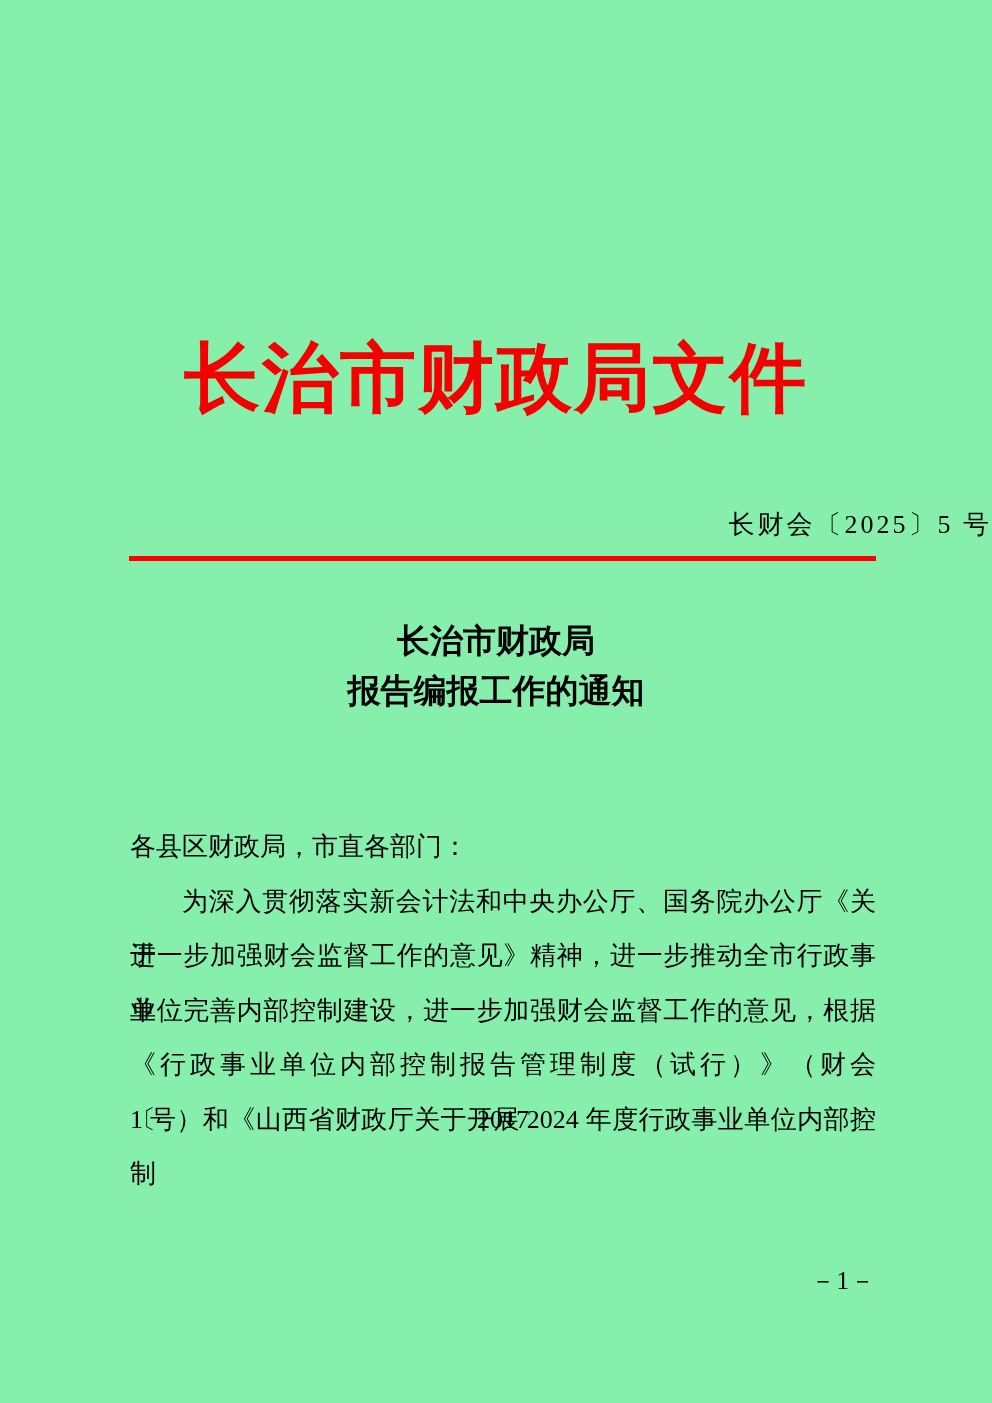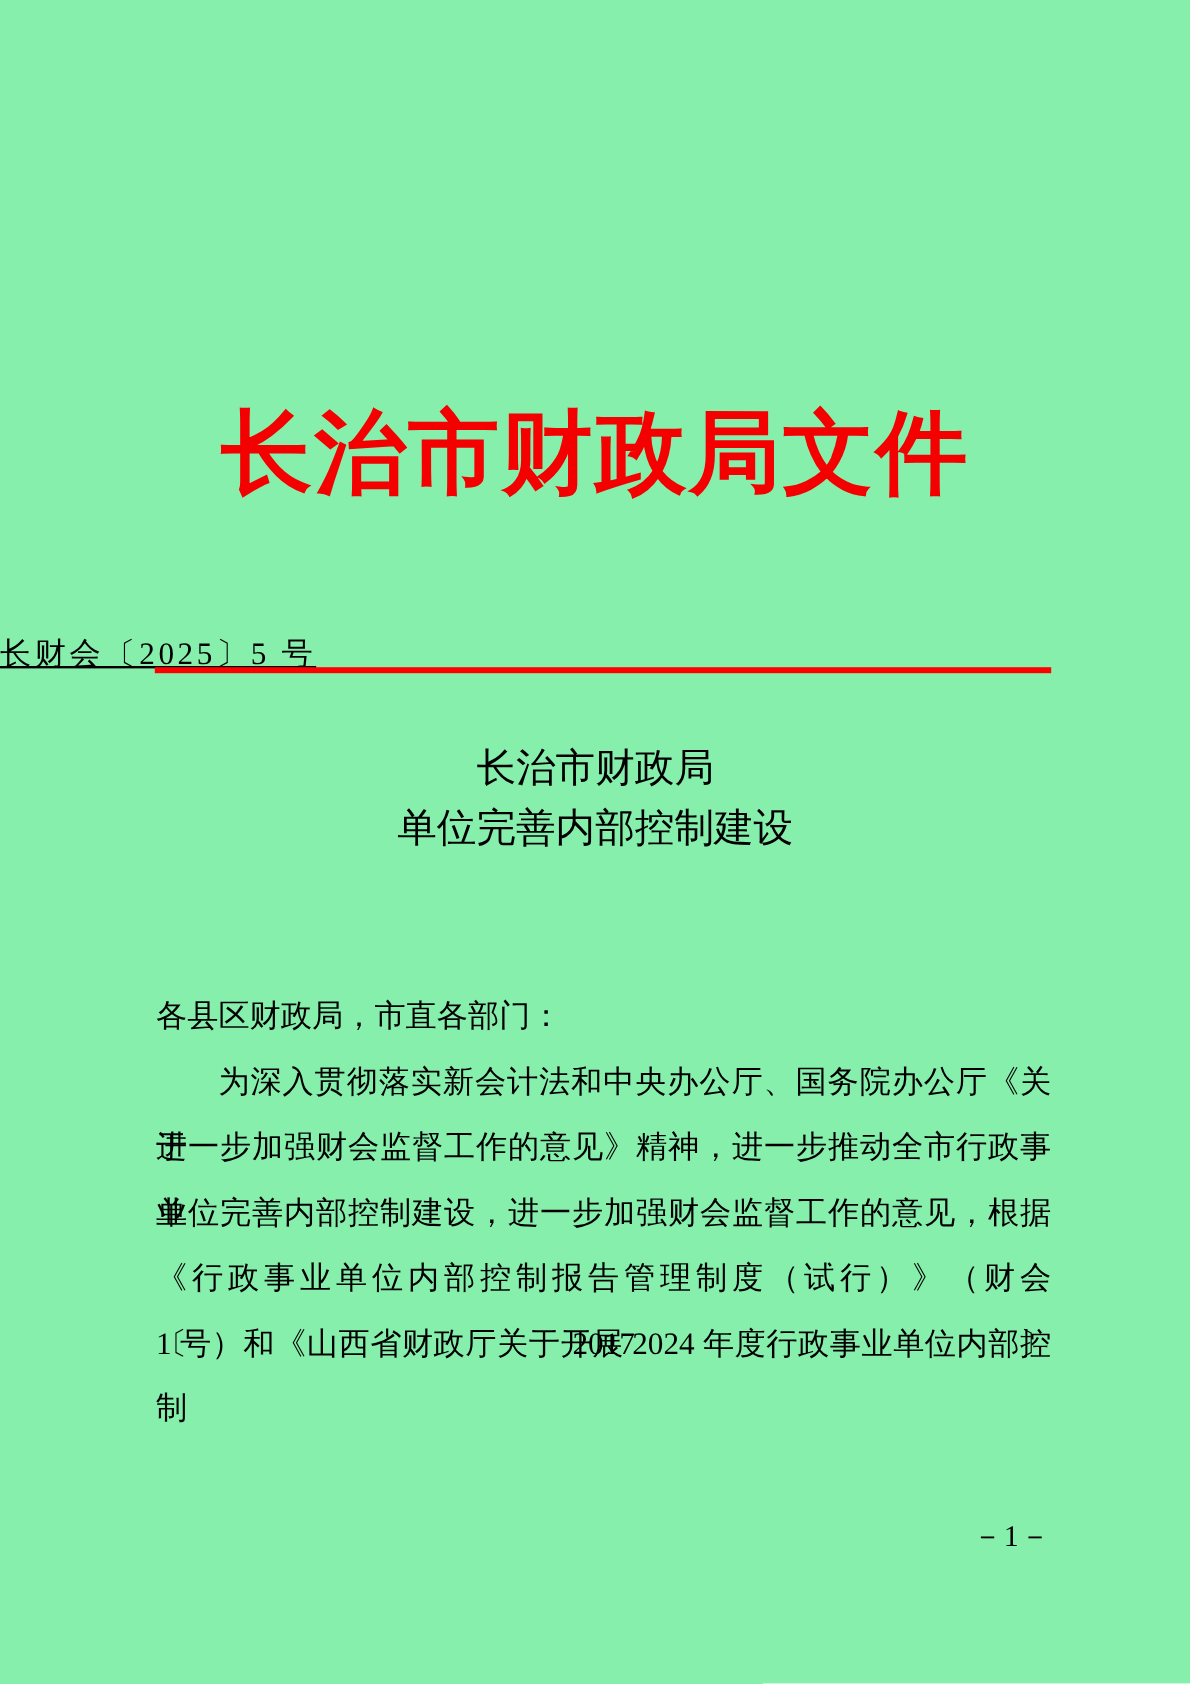--- a/index.html
+++ b/index.html
@@ -25,46 +25,45 @@
     text-align: center;
     font-size: 76px;
     line-height: 112px;
     font-weight: bold;
     letter-spacing: 2px;
     color: #f40000; 
     white-space: nowrap;
   }
   .doc-number {
     position: absolute;
-    top: 525px;
+    top: 505px;
     left: 0;
     right: 0;
-    text-align: left;
+    text-align: right;
     font-size: 26px;
     line-height: 40px;
     letter-spacing: 3px;
     font-weight: normal;
     white-space: nowrap;
-    text-decoration: underline;
   }
   .red-rule {
     position: absolute;
     top: 556px;
     left: 129px;
     width: 747px;
     height: 5px;
     background: #ff0000; 
   }
   .title-block {
     position: absolute;
     top: 616px;
     left: 100px;
     width: 792px;
     text-align: center;
-    font-weight: normal;
+    font-weight: bold;
     font-size: 33px;
   }
   .title-line {
     line-height: 50px;
     white-space: nowrap;
   }
   .body-block {
     position: absolute;
     top: 820px;
     left: 130px;
@@ -100,21 +99,21 @@
 <div class="page">
 
   <div class="letterhead-title" style="color: rgb(244, 0, 0);">长治市财政局文件</div>
 
   <div class="doc-number">长财会〔2025〕5 号</div>
 
   <div class="red-rule" style="background: rgb(255, 0, 0);"></div>
 
   <div class="title-block">
     <div class="title-line">长治市财政局</div>
-    <div class="title-line">单位完善内部控制建设</div>
+    <div class="title-line">报告编报工作的通知</div>
   </div>
 
   <div class="body-block">
     <div class="body-line">各县区财政局，市直各部门：</div>
     <div class="body-line fill indent">为深入贯彻落实新会计法和中央办公厅、国务院办公厅《关于</div>
     <div class="body-line fill">进一步加强财会监督工作的意见》精神，进一步推动全市行政事业</div>
     <div class="body-line fill">单位完善内部控制建设，进一步加强财会监督工作的意见，根据</div>
     <div class="body-line fill">《行政事业单位内部控制报告管理制度（试行）》（财会〔2017〕</div>
     <div class="body-line fill">1 号）和《山西省财政厅关于开展 2024 年度行政事业单位内部控制</div>
   </div>

